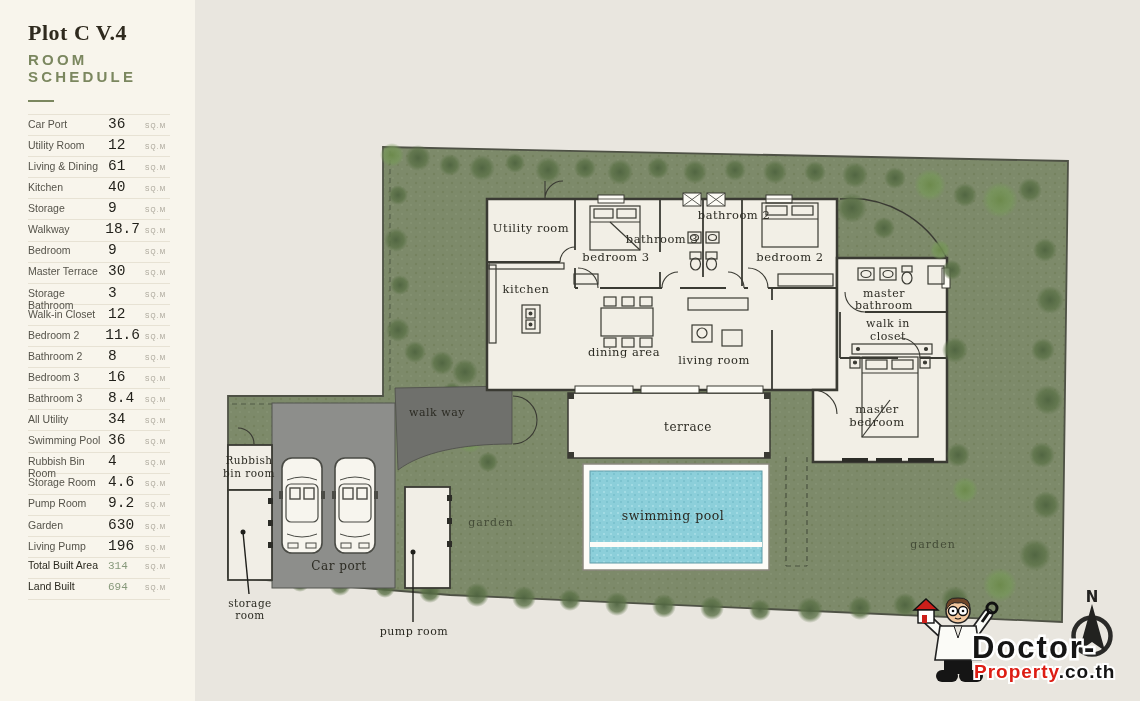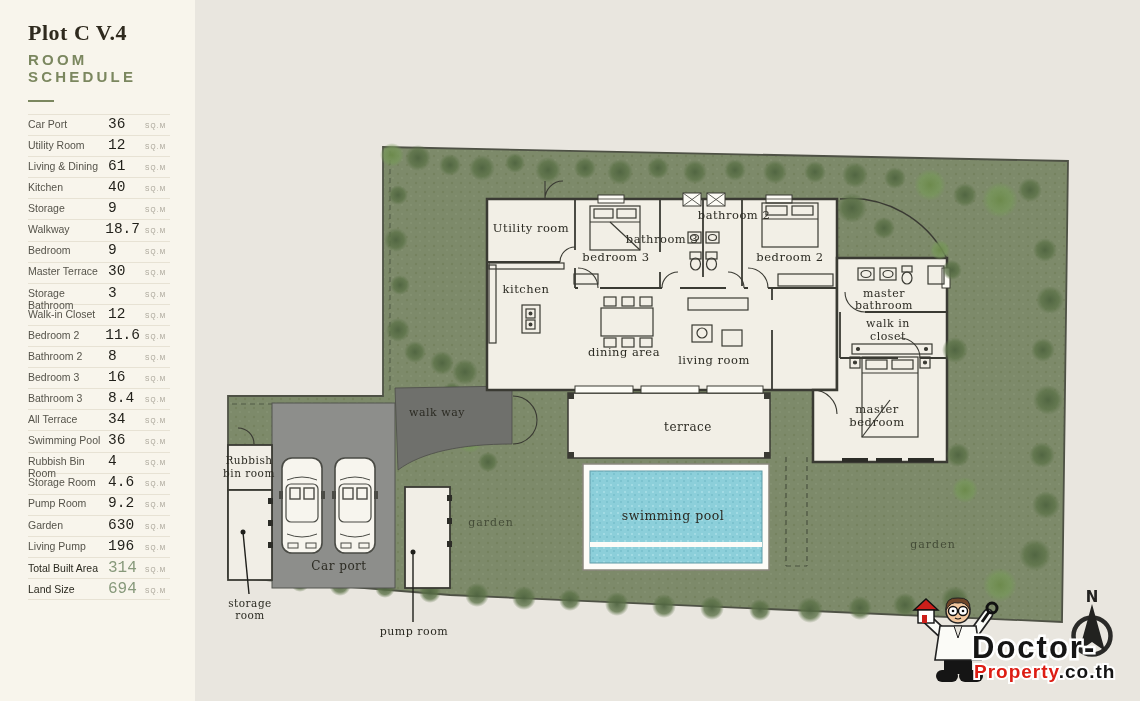--- a/index.html
+++ b/index.html
@@ -10,21 +10,21 @@
   .title{font-family:"Liberation Serif",serif;font-size:22px;font-weight:600;color:#2f2a1e;
          margin:0 0 5px 0;letter-spacing:.5px;}
   .subtitle{font-size:15px;letter-spacing:3.2px;color:#7b875f;font-weight:bold;}
   .underline{width:26px;height:2px;background:#7b875f;margin:15px 0 12px 0;}
   .rows{border-top:1px solid #e7e2d4;}
   .row{display:flex;align-items:baseline;height:19.3px;padding-top:0.8px;border-bottom:1px solid #e7e2d4;}
   .rl{flex:1;font-size:10.5px;color:#55534a;}
   .rv{font-family:Liberation Mono, monospace;font-size:14.5px;color:#201f19;text-align:left;min-width:32px;}
   .ru{font-size:6.5px;letter-spacing:1.2px;color:#a5a094;margin-left:5px;width:25px;}
   .row.em .rl{font-weight:normal;color:#2a291f;}
-  .row.em .rv{color:var(--value-green,#87997b);font-size:16px;}
+  .row.em .rv{color:var(--value-green,#87997b);font-size:11px;}
   .plan{position:absolute;left:195px;top:0;width:945px;height:701px;}
   svg{display:block;}
   .lbl{font-family:"DejaVu Serif",serif;fill:#2c2b23;letter-spacing:.5px;}
   .garden-lbl{font-family:"DejaVu Serif",serif;fill:#454d38;letter-spacing:1px;}
   .wall{stroke:#3a3a33;fill:none;}
 </style>
 </head>
 <body>
 
 <div class="stage">
@@ -112,21 +112,21 @@
       <span class="ru">SQ.M</span>
     </div>
 
     <div class="row">
       <span class="rl">Bathroom 3</span>
       <span class="rv">8.4</span>
       <span class="ru">SQ.M</span>
     </div>
 
     <div class="row">
-      <span class="rl">All Terrace</span>
+      <span class="rl">All Utility</span>
       <span class="rv">34</span>
       <span class="ru">SQ.M</span>
     </div>
 
     <div class="row">
       <span class="rl">Swimming Pool</span>
       <span class="rv">36</span>
       <span class="ru">SQ.M</span>
     </div>
 
@@ -160,21 +160,21 @@
       <span class="ru">SQ.M</span>
     </div>
 
     <div class="row em">
       <span class="rl">Total Built Area</span>
       <span class="rv">314</span>
       <span class="ru">SQ.M</span>
     </div>
 
     <div class="row em">
-      <span class="rl">Land Size</span>
+      <span class="rl">Land Built</span>
       <span class="rv">694</span>
       <span class="ru">SQ.M</span>
     </div>
   </div>
   </aside>
 
   <main class="plan">
     <svg width="945" height="701" viewBox="195 0 945 701">
       <defs>
         <pattern id="grass" width="9" height="9" patternUnits="userSpaceOnUse">

